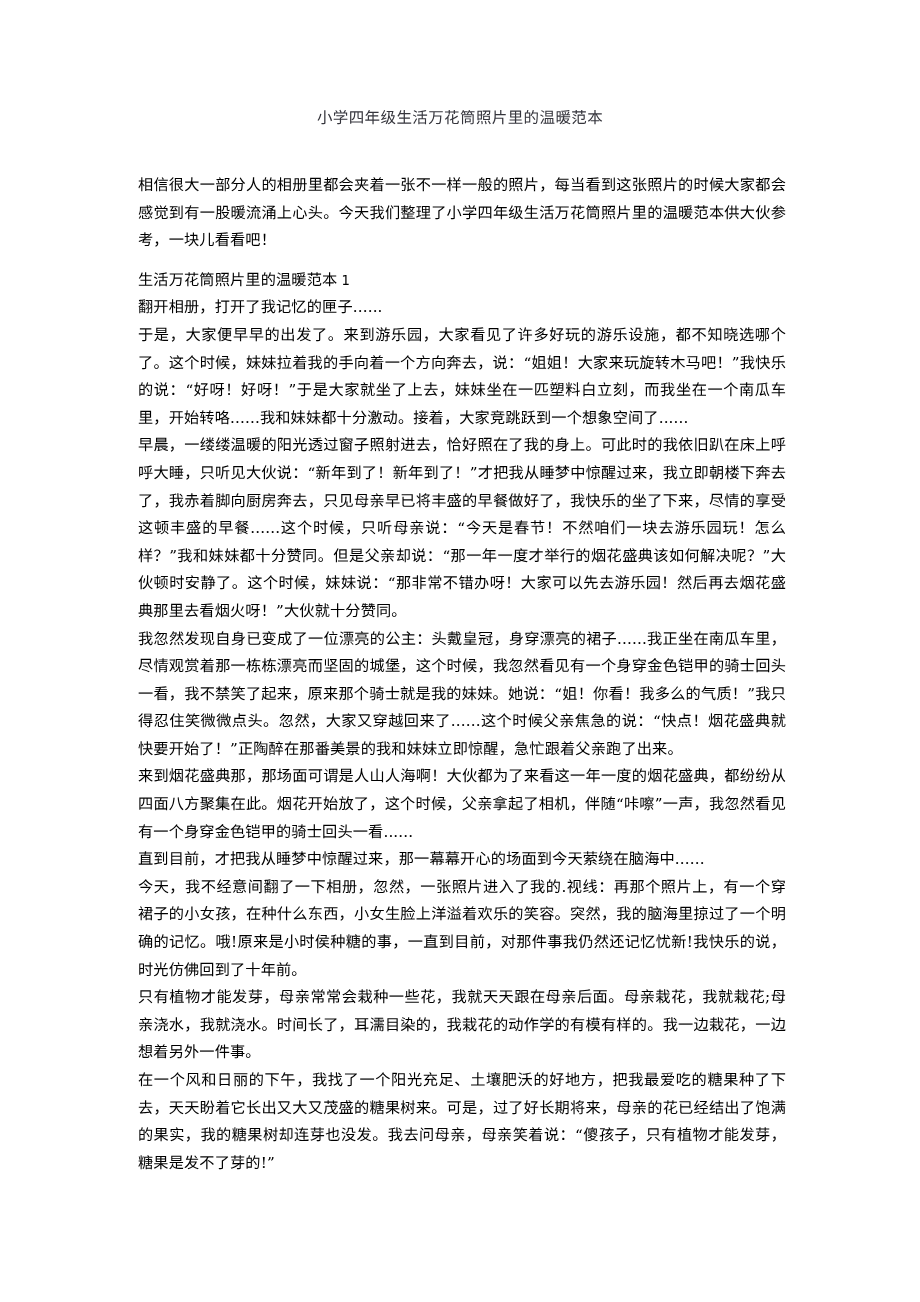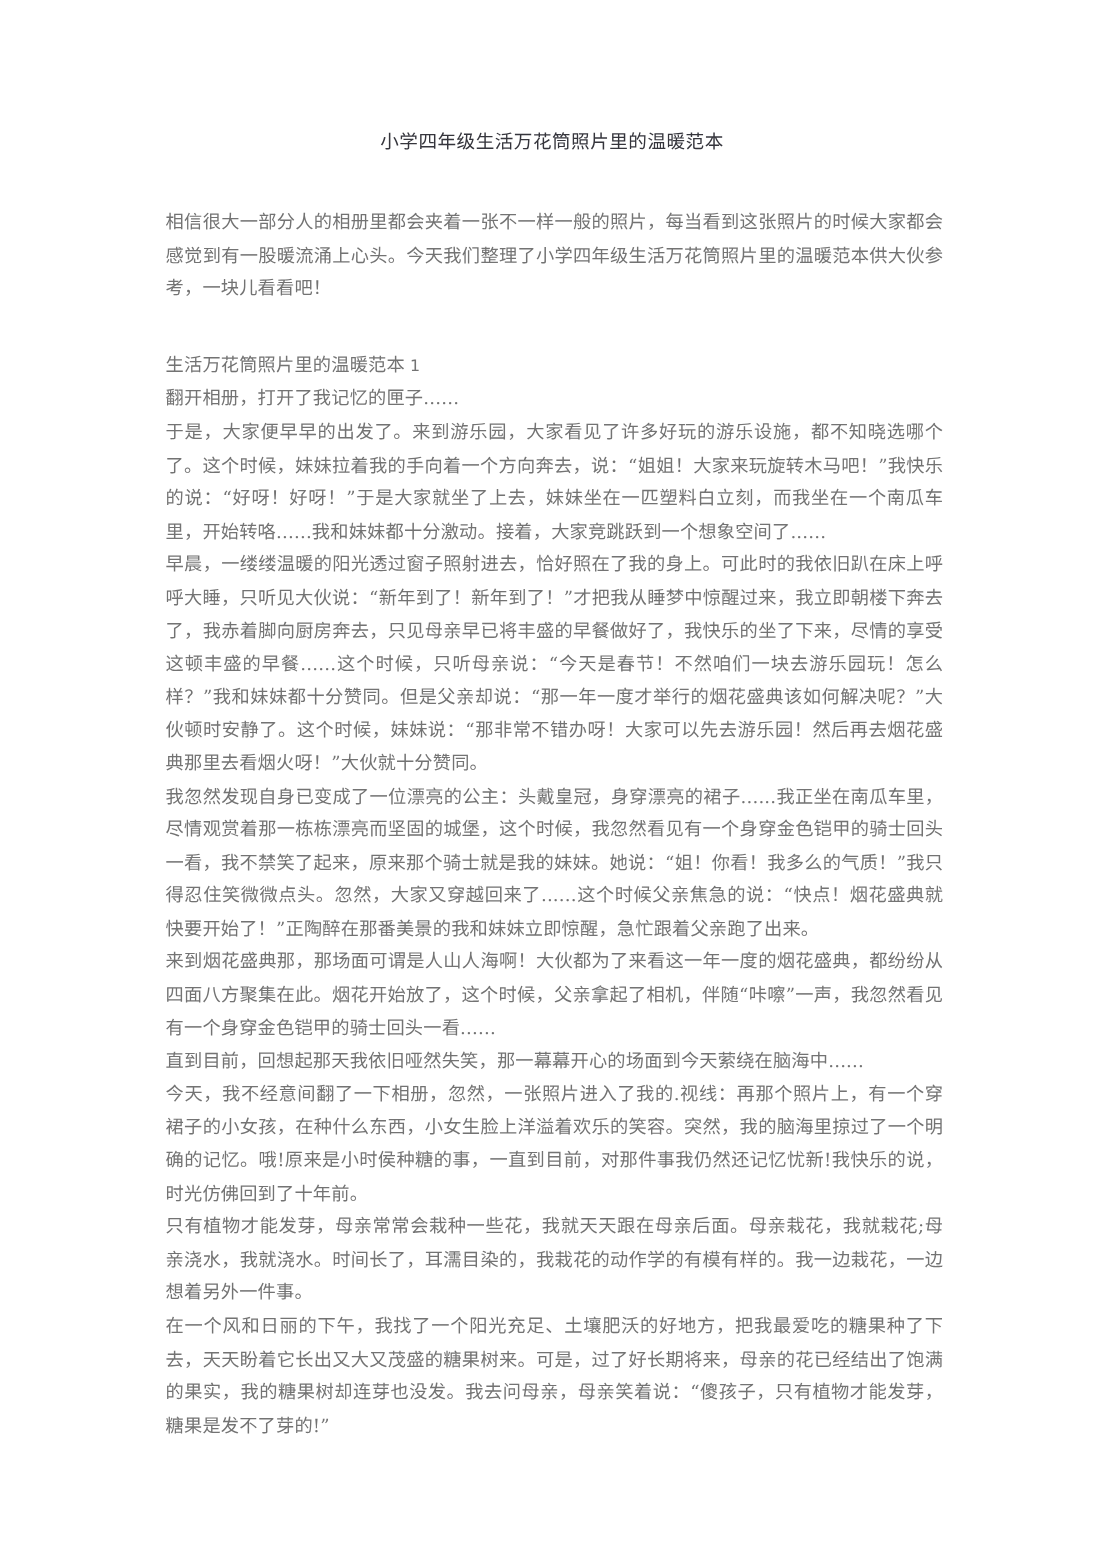--- a/index.html
+++ b/index.html
@@ -43,28 +43,28 @@
     left: 138px;
     top: 172px;
     width: 648px;
   }
   .para {
     margin: 0;
     font-family: "DejaVu Serif", "Liberation Serif", serif;
     font-size: 15.2px;
     line-height: 27.6px;
     letter-spacing: 0.15px;
-    color: #737373;
+    color: #000000;
     text-align: justify;
     text-justify: inter-ideograph;
     word-break: break-all;
     white-space: normal;
   }
   .para.spaced-before {
-    margin-top: 36px;
+    margin-top: 12px;
   }
   .num {
     font-family: "DejaVu Sans", "Liberation Sans", sans-serif;
     font-size: 13.2px;
     letter-spacing: 0;
   }
 </style>
 </head>
 <body>
 
@@ -76,21 +76,21 @@
 
     <p class="para">相信很大一部分人的相册里都会夹着一张不一样一般的照片，每当看到这张照片的时候大家都会感觉到有一股暖流涌上心头。今天我们整理了小学四年级生活万花筒照片里的温暖范本供大伙参考，一块儿看看吧！</p>
 
     <p class="para spaced-before"><span>生活万花筒照片里的温暖范本</span><span class="num"> 1</span></p>
 
     <p class="para">翻开相册，打开了我记忆的匣子......</p>
     <p class="para">于是，大家便早早的出发了。来到游乐园，大家看见了许多好玩的游乐设施，都不知晓选哪个了。这个时候，妹妹拉着我的手向着一个方向奔去，说：“姐姐！大家来玩旋转木马吧！”我快乐的说：“好呀！好呀！”于是大家就坐了上去，妹妹坐在一匹塑料白立刻，而我坐在一个南瓜车里，开始转咯......我和妹妹都十分激动。接着，大家竞跳跃到一个想象空间了......</p>
     <p class="para">早晨，一缕缕温暖的阳光透过窗子照射进去，恰好照在了我的身上。可此时的我依旧趴在床上呼呼大睡，只听见大伙说：“新年到了！新年到了！”才把我从睡梦中惊醒过来，我立即朝楼下奔去了，我赤着脚向厨房奔去，只见母亲早已将丰盛的早餐做好了，我快乐的坐了下来，尽情的享受这顿丰盛的早餐......这个时候，只听母亲说：“今天是春节！不然咱们一块去游乐园玩！怎么样？”我和妹妹都十分赞同。但是父亲却说：“那一年一度才举行的烟花盛典该如何解决呢？”大伙顿时安静了。这个时候，妹妹说：“那非常不错办呀！大家可以先去游乐园！然后再去烟花盛典那里去看烟火呀！”大伙就十分赞同。</p>
     <p class="para">我忽然发现自身已变成了一位漂亮的公主：头戴皇冠，身穿漂亮的裙子......我正坐在南瓜车里，尽情观赏着那一栋栋漂亮而坚固的城堡，这个时候，我忽然看见有一个身穿金色铠甲的骑士回头一看，我不禁笑了起来，原来那个骑士就是我的妹妹。她说：“姐！你看！我多么的气质！”我只得忍住笑微微点头。忽然，大家又穿越回来了......这个时候父亲焦急的说：“快点！烟花盛典就快要开始了！”正陶醉在那番美景的我和妹妹立即惊醒，急忙跟着父亲跑了出来。</p>
     <p class="para">来到烟花盛典那，那场面可谓是人山人海啊！大伙都为了来看这一年一度的烟花盛典，都纷纷从四面八方聚集在此。烟花开始放了，这个时候，父亲拿起了相机，伴随“咔嚓”一声，我忽然看见有一个身穿金色铠甲的骑士回头一看......</p>
-    <p class="para">直到目前，回想起那天我依旧哑然失笑，那一幕幕开心的场面到今天萦绕在脑海中......</p>
+    <p class="para">直到目前，才把我从睡梦中惊醒过来，那一幕幕开心的场面到今天萦绕在脑海中......</p>
 
 
     <p class="para">今天，我不经意间翻了一下相册，忽然，一张照片进入了我的.视线：再那个照片上，有一个穿裙子的小女孩，在种什么东西，小女生脸上洋溢着欢乐的笑容。突然，我的脑海里掠过了一个明确的记忆。哦!原来是小时侯种糖的事，一直到目前，对那件事我仍然还记忆忧新!我快乐的说，时光仿佛回到了十年前。</p>
     <p class="para">只有植物才能发芽，母亲常常会栽种一些花，我就天天跟在母亲后面。母亲栽花，我就栽花;母亲浇水，我就浇水。时间长了，耳濡目染的，我栽花的动作学的有模有样的。我一边栽花，一边想着另外一件事。</p>
     <p class="para">在一个风和日丽的下午，我找了一个阳光充足、土壤肥沃的好地方，把我最爱吃的糖果种了下去，天天盼着它长出又大又茂盛的糖果树来。可是，过了好长期将来，母亲的花已经结出了饱满的果实，我的糖果树却连芽也没发。我去问母亲，母亲笑着说：“傻孩子，只有植物才能发芽，糖果是发不了芽的!”</p>
 
   </div>
 </div>
 
 </body></html>

